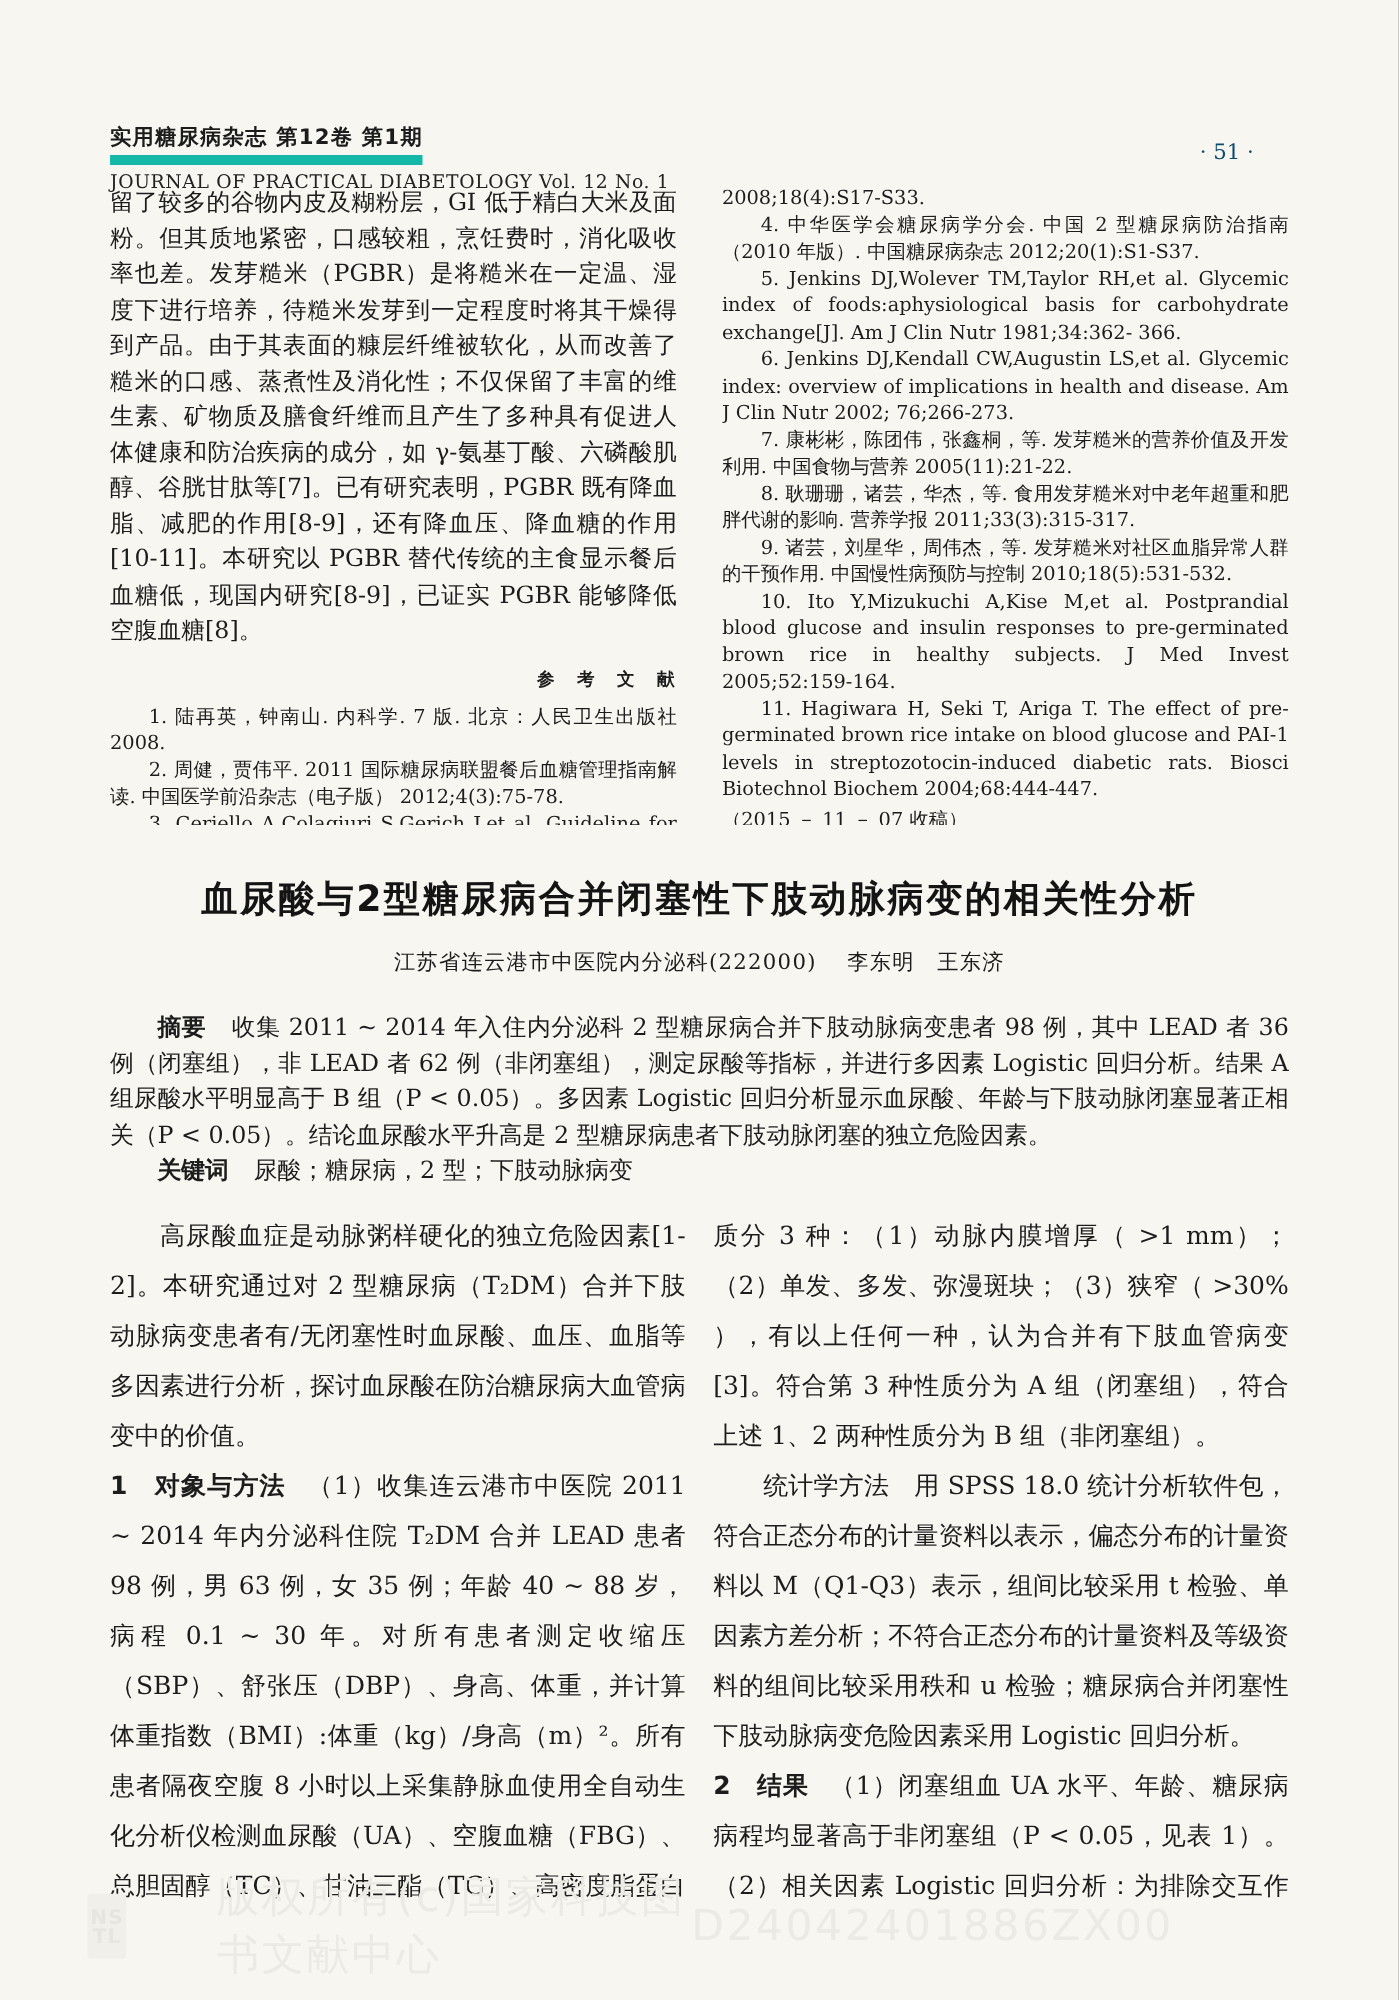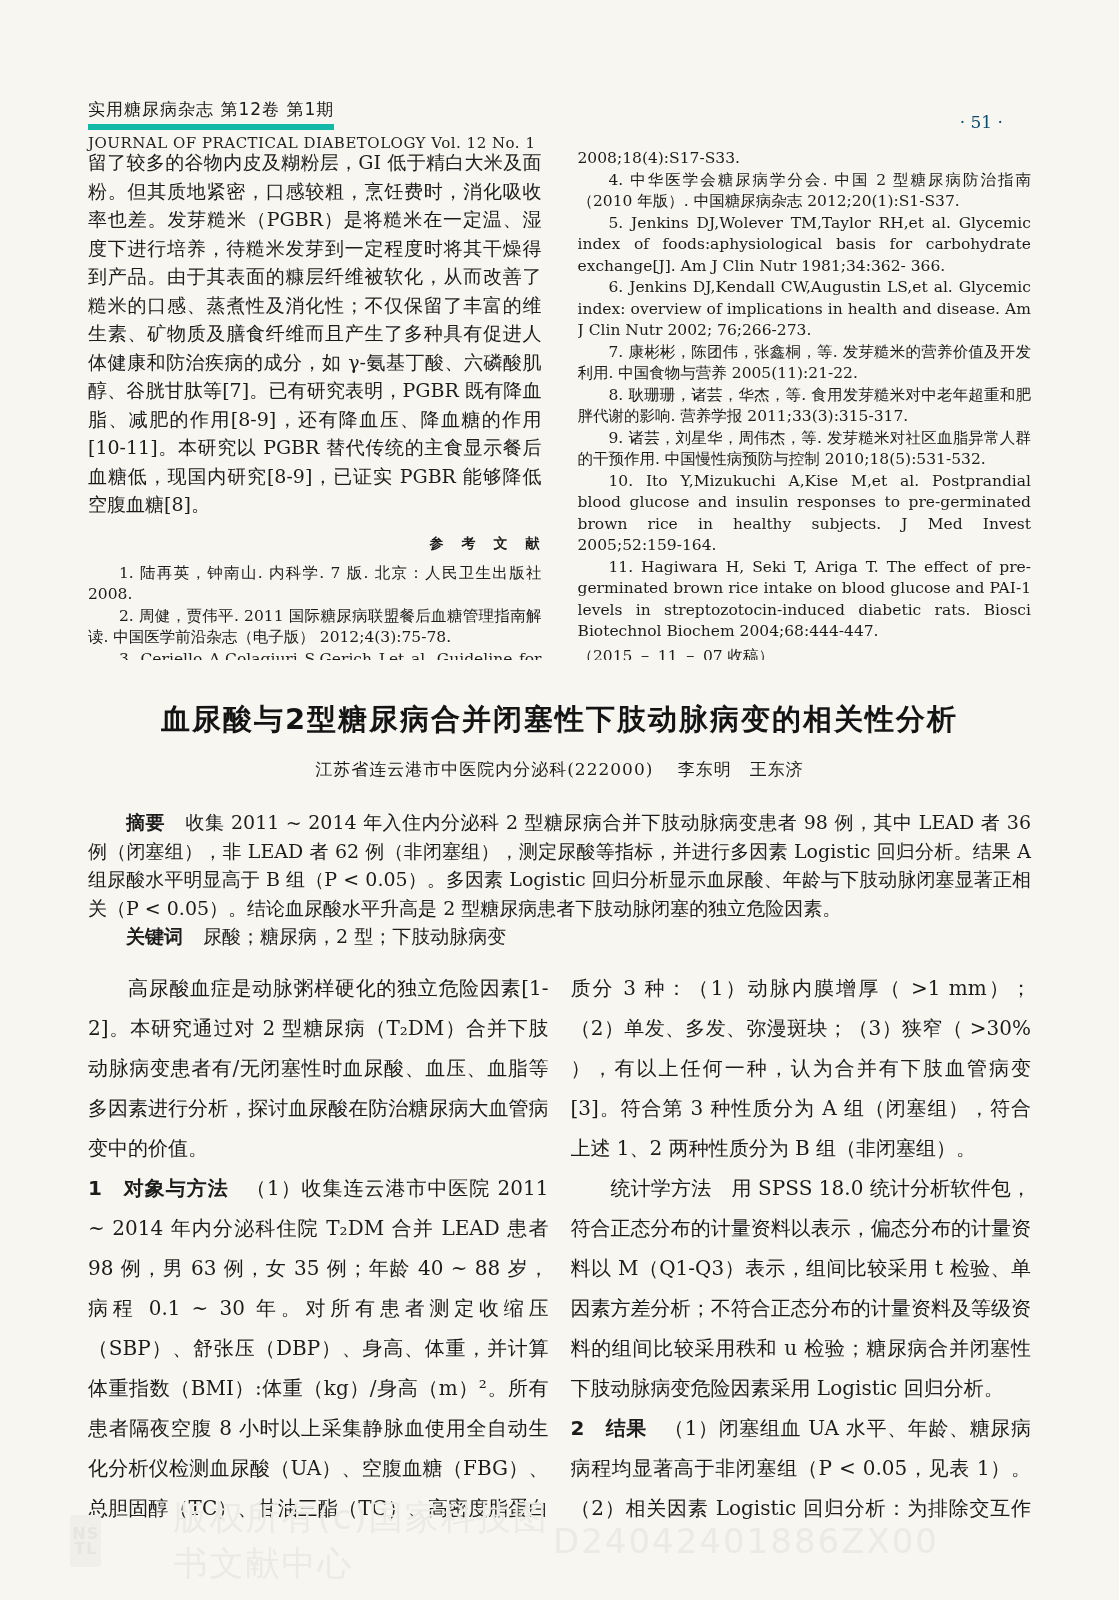--- a/index.html
+++ b/index.html
@@ -14,22 +14,22 @@
     box-sizing:border-box;
   }
   
   .header{
     position:absolute;top:98px;left:88px;right:88px;
     display:flex;justify-content:space-between;align-items:flex-start;
   }
   .journal-block{display:flex;flex-direction:column;}
   .journal-cn{
     font-family:"DejaVu Sans", sans-serif;
-    font-weight:normal;font-size:17px;letter-spacing:1px;
-    border-bottom:6px solid #14b8a6;padding-bottom:3px;
+    font-weight:bold;font-size:17px;letter-spacing:1px;
+    border-bottom:8px solid #14b8a6;padding-bottom:3px;
     display:inline-block;align-self:flex-start;
   }
   .journal-en{
     font-size:15px;letter-spacing:.5px;margin-top:4px;color:#222;
   }
   .page-number{font-size:17px;margin-top:14px;margin-right:28px;color:#0c4a6e;}
   
   .a1-cols{
     position:absolute;top:148px;left:88px;right:88px;height:512px;
     display:flex;gap:36px;overflow:hidden;

